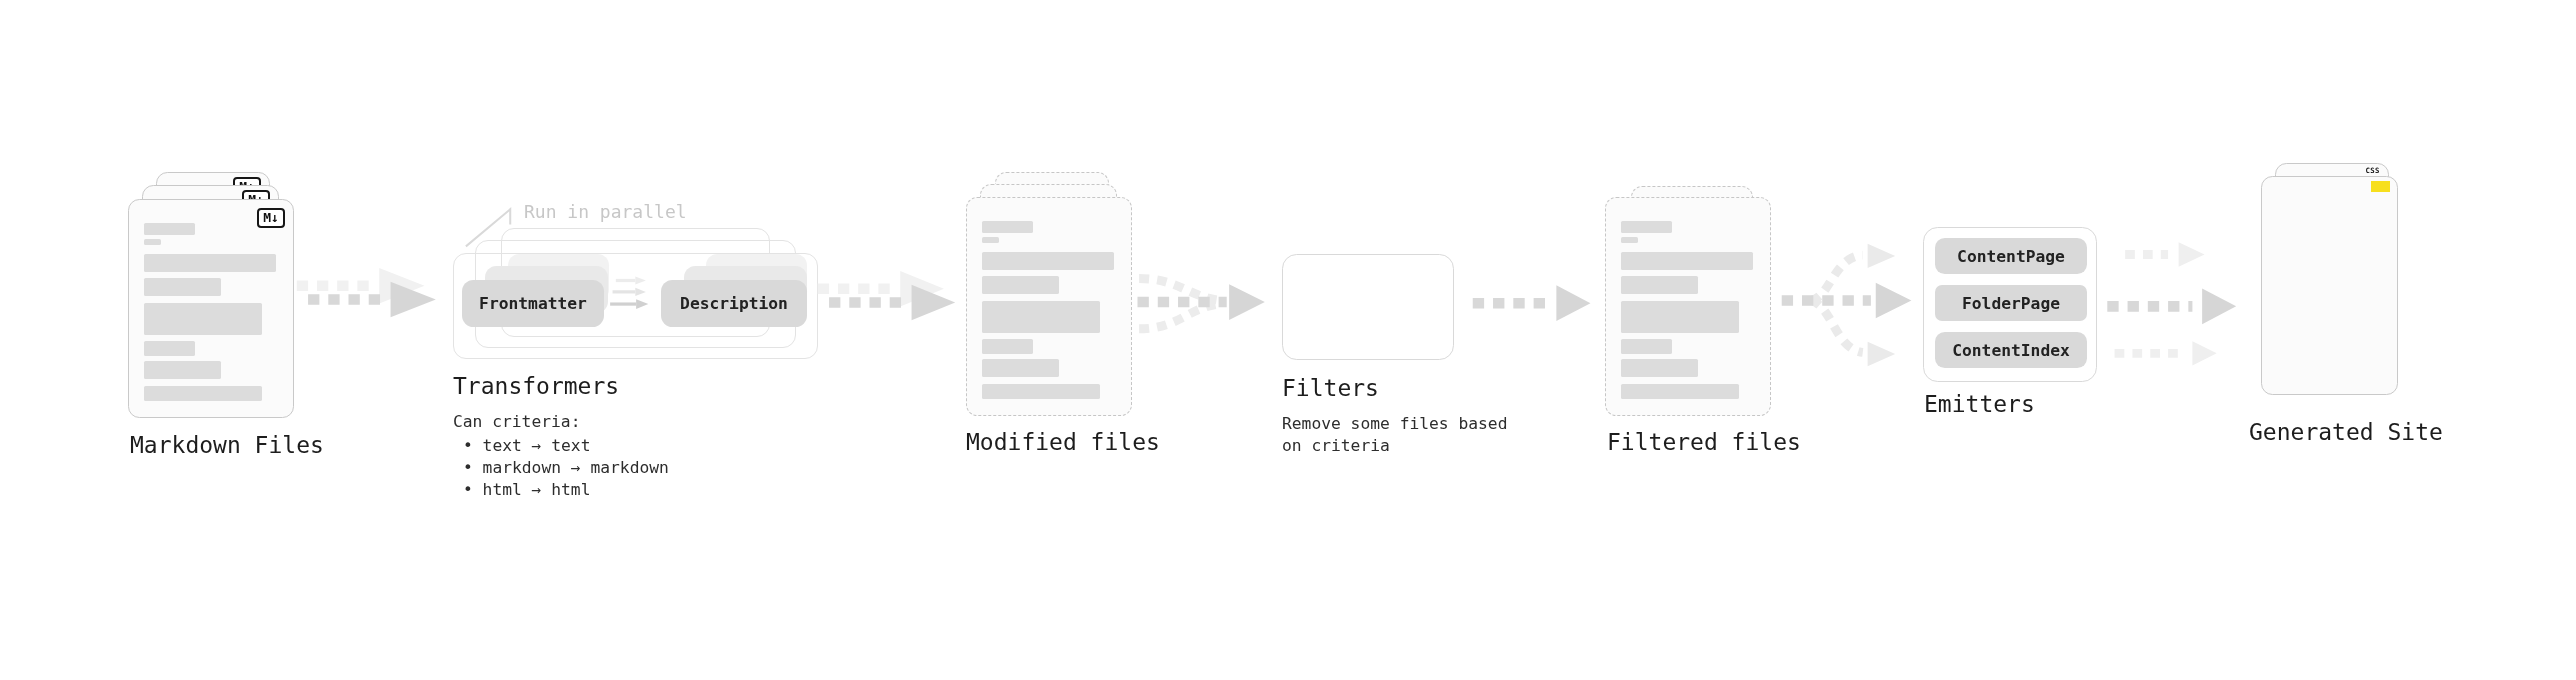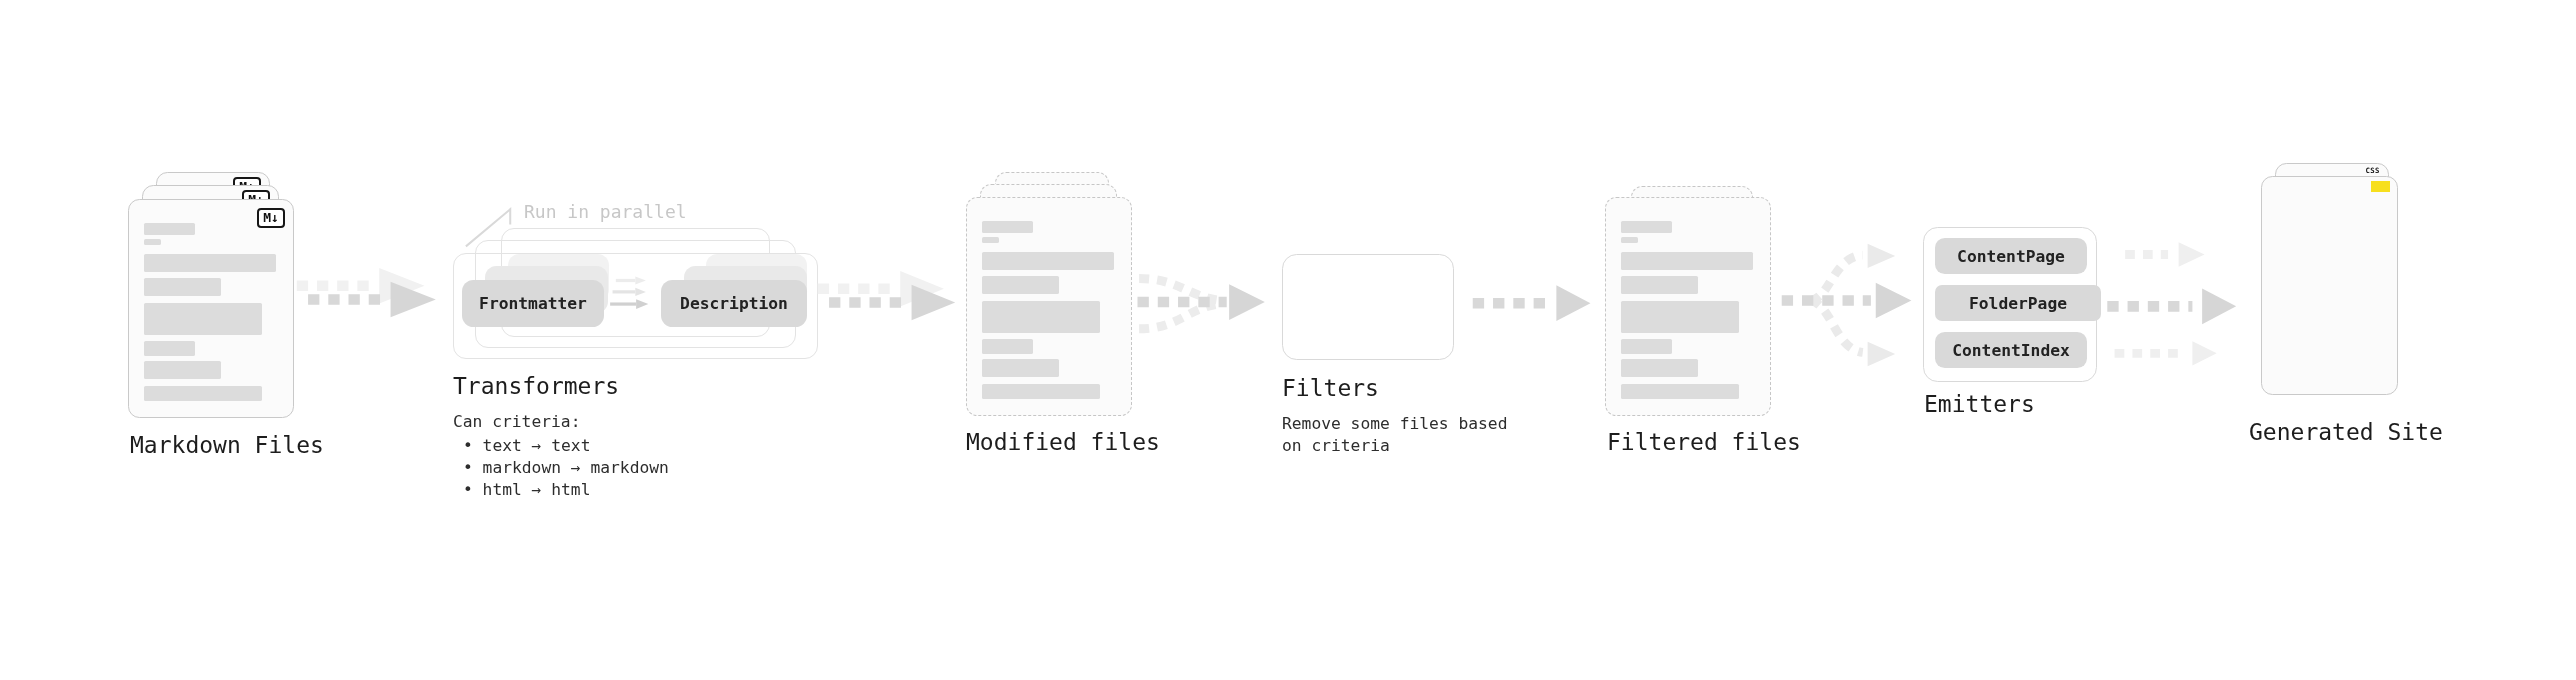--- a/index.html
+++ b/index.html
@@ -174,21 +174,21 @@
     <path d="M 48,72 C 72,68 76,18 112,16" fill="none" stroke="#eaeaea" stroke-width="11" stroke-dasharray="12 10"></path>
     <polygon points="118,2 118,32 152,17" fill="#eaeaea"></polygon>
     <path d="M 48,72 C 74,78 78,132 112,136" fill="none" stroke="#eaeaea" stroke-width="11" stroke-dasharray="12 10"></path>
     <polygon points="118,123 118,153 152,138" fill="#eaeaea"></polygon>
     <line x1="12" y1="72" x2="122" y2="72" stroke="#d8d8d8" stroke-width="13" stroke-dasharray="14 11"></line>
     <polygon points="128,50 128,94 172,72" fill="#d6d6d6"></polygon>
   </svg>
 
   <div class="panel" style="left:1923px;top:227px;width:174px;height:155px"></div>
   <div class="btn" style="left:1935px;top:238px;width:152px;height:36px;border-radius:9.8px">ContentPage</div>
-  <div class="btn" style="left:1935px;top:285px;width:166px;height:36px;border-radius:7px">FolderPage</div>
+  <div class="btn" style="left:1935px;top:285px;width:152px;height:36px;border-radius:7px">FolderPage</div>
   <div class="btn" style="left:1935px;top:332px;width:152px;height:36px;border-radius:9.8px">ContentIndex</div>
   <div class="title" style="left:1924px;top:391px">Emitters</div>
 
   <svg class="arr" style="left:2100px;top:234px" width="154" height="135" viewBox="0 0 190 166">
     <line x1="31" y1="25" x2="84" y2="25" stroke="#efefef" stroke-width="11" stroke-dasharray="12 10"></line>
     <polygon points="97,10 97,40 129,25" fill="#efefef"></polygon>
     <line x1="9" y1="89" x2="114" y2="89" stroke="#d8d8d8" stroke-width="13" stroke-dasharray="14 11"></line>
     <polygon points="126,67 126,111 168,89" fill="#d6d6d6"></polygon>
     <line x1="18" y1="147" x2="99" y2="147" stroke="#efefef" stroke-width="11" stroke-dasharray="12 10"></line>
     <polygon points="114,132 114,162 144,147" fill="#efefef"></polygon>

